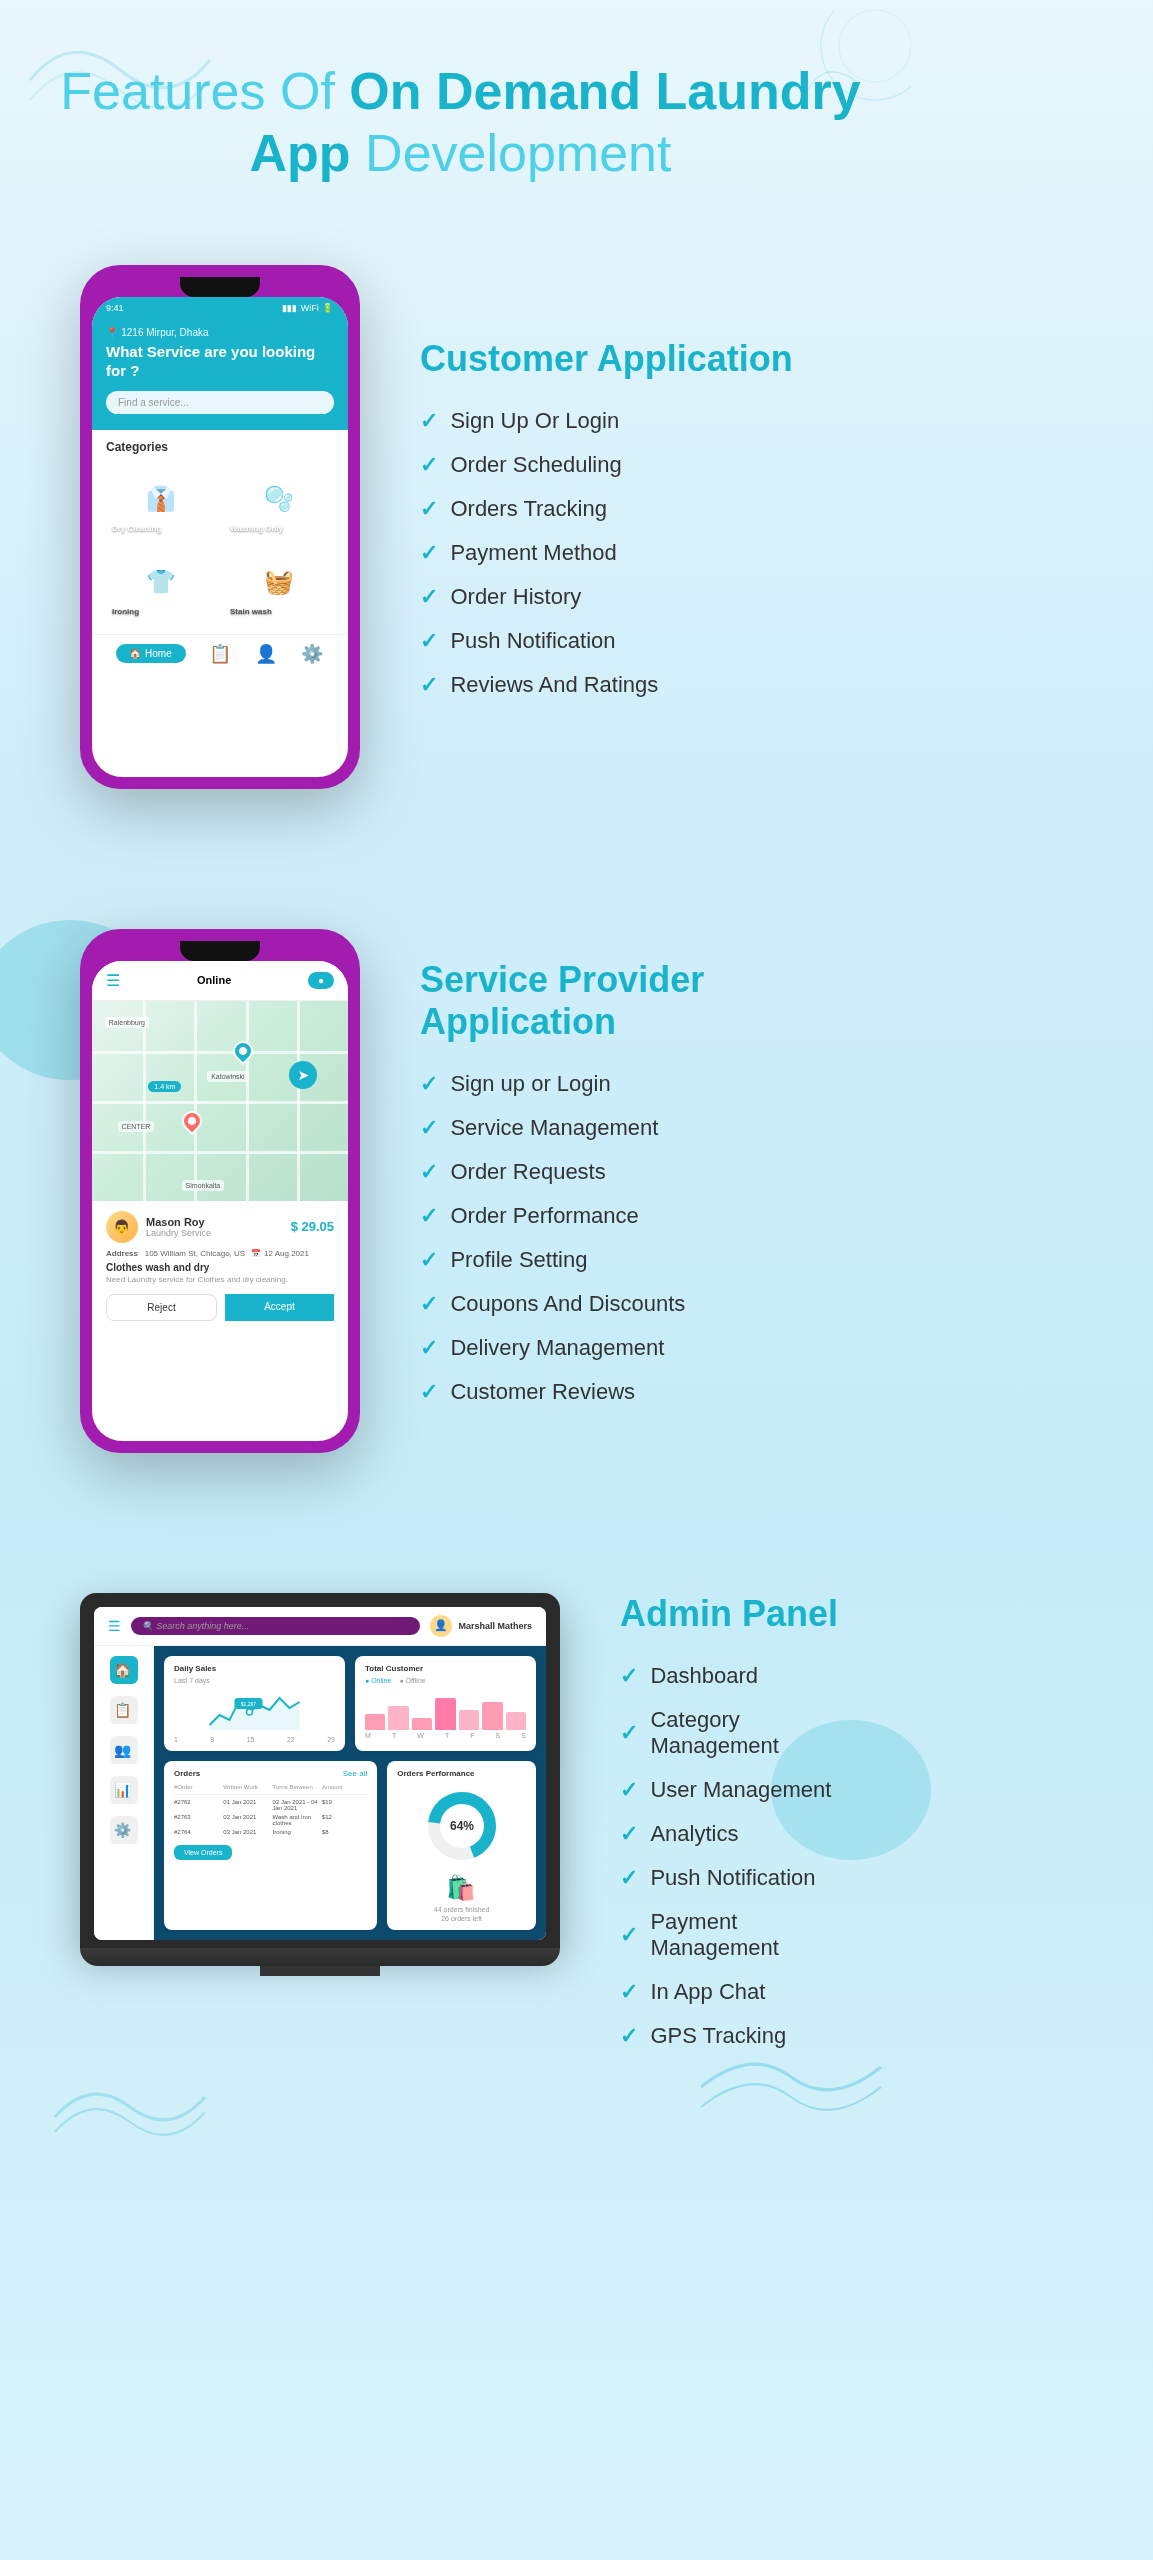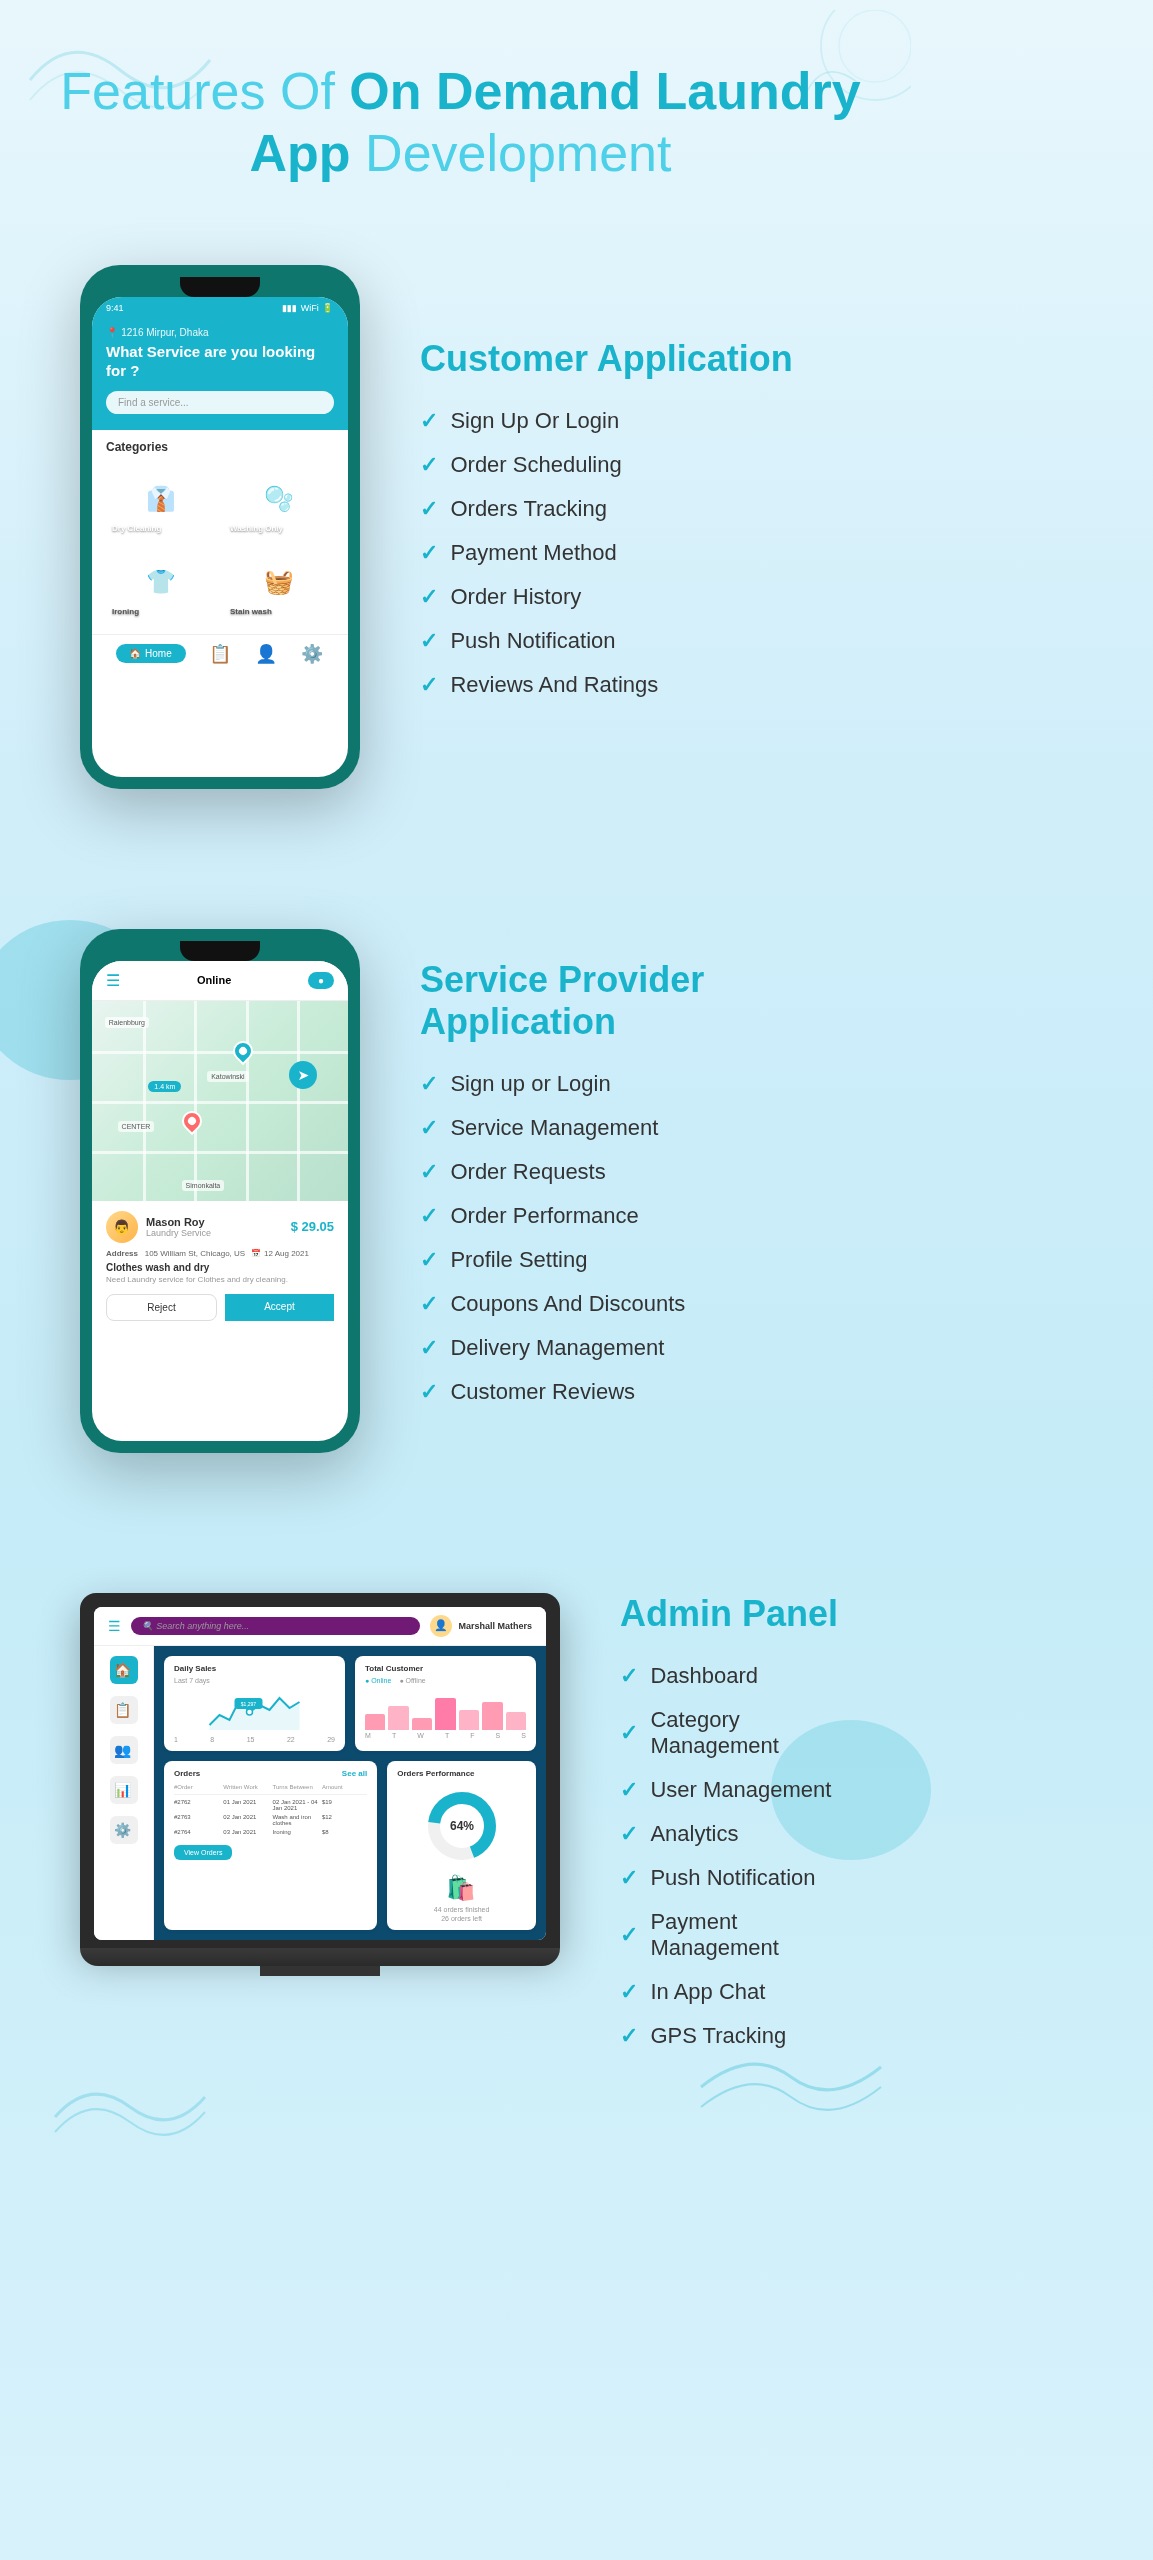--- a/index.html
+++ b/index.html
@@ -101,21 +101,21 @@
       color: #1ab3cc;
       font-size: 22px;
       font-weight: 700;
       flex-shrink: 0;
     }
 
     
     .phone-mockup {
       width: 280px;
       flex-shrink: 0;
-      background: #0f766e;
+      background: #a21caf;
       border-radius: 40px;
       padding: 12px;
       box-shadow: 0 20px 60px rgba(0,0,0,0.25);
       position: relative;
     }
 
     .phone-screen {
       background: #fff;
       border-radius: 30px;
       overflow: hidden;
@@ -889,21 +889,21 @@
                       <span>S</span>
                   </div>
                 </div>
               </div>
 
               <div class="dash-bottom-row">
 
                 <div class="dash-order-list">
                   <div style="font-size:8px; font-weight:700; color:#333; margin-bottom:6px; display:flex; justify-content:space-between;">
                     <span>Orders</span>
-                    <span style="color:#1ab3cc; font-weight:700; cursor:pointer;">See all</span>
+                    <span style="color:#1ab3cc; font-weight:400; cursor:pointer;">See all</span>
                   </div>
                   <div style="display:grid; grid-template-columns: 1fr 1fr 1fr 1fr; gap:4px; font-size:6px; color:#999; margin-bottom:4px; padding-bottom:4px; border-bottom:1px solid #f0f0f0;">
                     <span>#Order</span>
                       <span>Written Work</span>
                       <span>Turns Between</span>
                       <span>Amount</span>
                   </div>
                   <div style="display:grid; grid-template-columns: 1fr 1fr 1fr 1fr; gap:4px; font-size:6px; color:#555; margin-bottom:3px;">
                     <span>#2762</span>
                       <span>01 Jan 2021</span>

